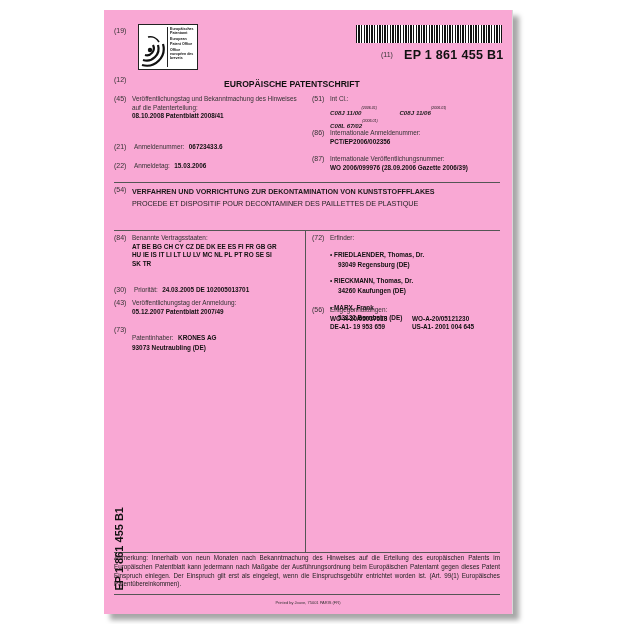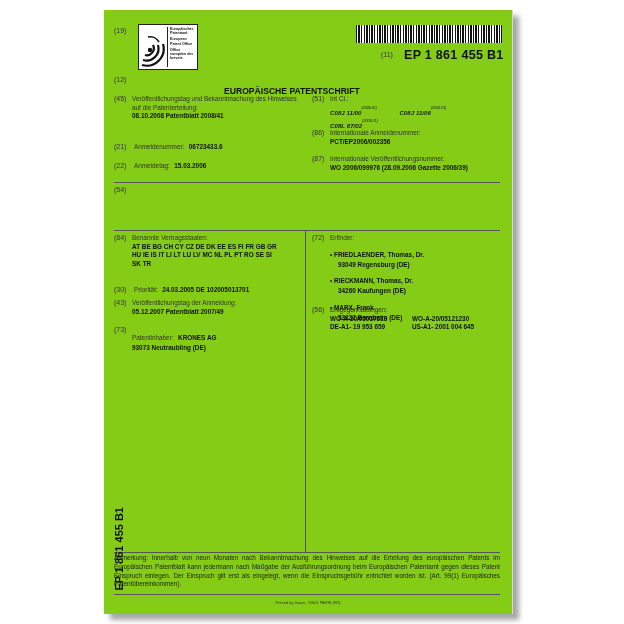--- a/index.html
+++ b/index.html
@@ -1,31 +1,31 @@
 <!DOCTYPE html>
 <html><head>
 <meta charset="utf-8">
 <style>
   html, body { margin:0; padding:0; background:#ffffff; }
   body { width:624px; height:624px; position:relative; overflow:hidden; font-family:"Liberation Sans", sans-serif; color:#1a1a1a; }
-  .page { position:absolute; left:104px; top:10px; width:408px; height:604px; background:#84cc16;
+  .page { position:absolute; left:104px; top:10px; width:408px; height:604px; background:#f9a8d4;
           box-shadow: 6px 6px 5px rgba(0,0,0,0.35); border-right:1px solid #d8d8d8; }
   .abs { position:absolute; }
   .num { font-size:7px; color:#333; }
   .lbl { font-size:6.4px; color:#333; line-height:8.6px; }
   .val { font-size:6.4px; font-weight:bold; color:#111; line-height:8.6px; }
   .rule { position:absolute; height:1px; background:#555; }
   .vrule { position:absolute; width:1px; background:#555; }
   .logo-box { position:absolute; left:34px; top:14px; width:58px; height:44px; border:1.2px solid #222; background:#fff; }
   .logo-sep { position:absolute; left:28px; top:2px; width:1px; height:40px; background:#222; }
   .logo-text { position:absolute; left:31px; top:2px; font-size:3.6px; line-height:4.2px; color:#111; font-weight:bold; width:26px; }
   .barcode { position:absolute; left:252px; top:15px; width:146px; height:18px;
      background: repeating-linear-gradient(90deg,#111 0 1px,#fff 1px 2px,#111 2px 4px,#fff 4px 5px,#111 5px 6px,#fff 6px 8px,#111 8px 9px,#fff 9px 10px,#111 10px 12px,#fff 12px 13px); }
   .pubno { position:absolute; left:300px; top:38px; font-size:12.5px; font-weight:bold; letter-spacing:0.3px; color:#111; }
-  .doctitle { position:absolute; left:120px; top:76px; font-size:8.6px; font-weight:bold; color:#111; }
+  .doctitle { position:absolute; left:120px; top:69px; font-size:8.6px; font-weight:bold; color:#111; }
   .title-de { font-size:7.2px; font-weight:bold; }
   .title-en, .title-fr { font-size:7.2px; color:#222; }
   .ipc { font-size:6.2px; font-weight:bold; font-style:italic; }
   .sup { font-size:3.6px; vertical-align:super; font-style:italic; }
   .bullet { font-size:6.4px; font-weight:bold; line-height:8.6px; }
   .note { position:absolute; left:10px; top:544px; width:386px; font-size:6.3px; line-height:8.8px; color:#222; text-align:justify; }
   .printed { position:absolute; left:0; width:408px; top:590px; text-align:center; font-size:4px; color:#333; }
   .sidecode { position:absolute; left:6px; top:510px; transform-origin:left top; transform:rotate(-90deg) translate(-100%,0); font-size:11px; font-weight:bold; white-space:nowrap; color:#111; left:9px; top:497px; }
 </style>
 </head>
@@ -103,20 +103,22 @@
       <div class="lbl">Internationale Veröffentlichungsnummer:</div>
       <div class="val">WO 2006/099976 (28.09.2006 Gazette 2006/39)</div>
     </div>
   </div>
 
   <div class="rule" style="left:10px;top:172px;width:386px;"></div>
 
   <div class="abs" style="left:10px;top:176px;width:392px;">
     <span class="num abs" style="left:0;top:0;">(54)</span>
     <div style="margin-left:18px;line-height:12px;">
+      <div class="title-de">VERFAHREN UND VORRICHTUNG ZUR DEKONTAMINATION VON KUNSTSTOFFFLAKES</div>
+      <div class="title-fr">PROCEDE ET DISPOSITIF POUR DECONTAMINER DES PAILLETTES DE PLASTIQUE</div>
     </div>
   </div>
 
   <div class="rule" style="left:10px;top:220px;width:386px;"></div>
   <div class="vrule" style="left:201px;top:220px;height:322px;"></div>
 
   <div class="abs" style="left:10px;top:224px;width:190px;">
     <span class="num abs" style="left:0;top:0;">(84)</span>
     <div style="margin-left:18px;">
       <div class="lbl">Benannte Vertragsstaaten:</div>

